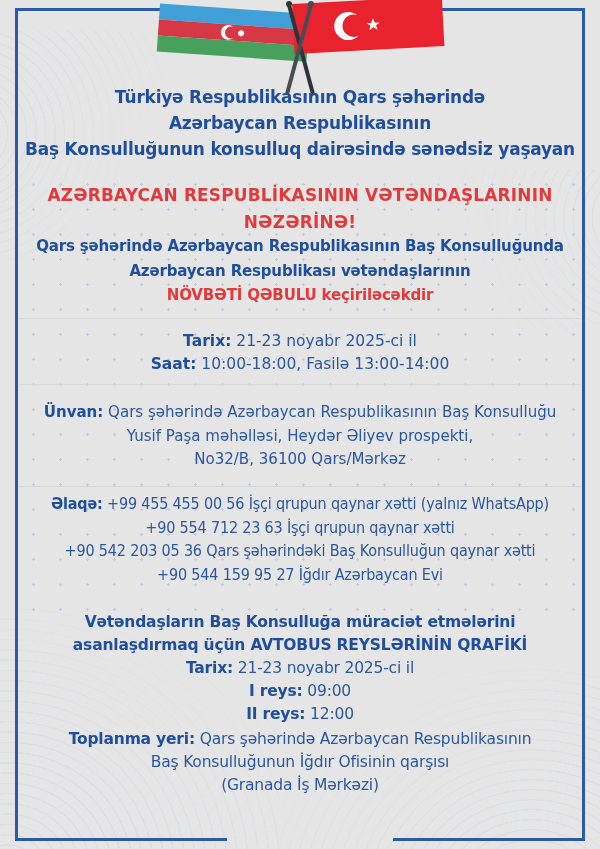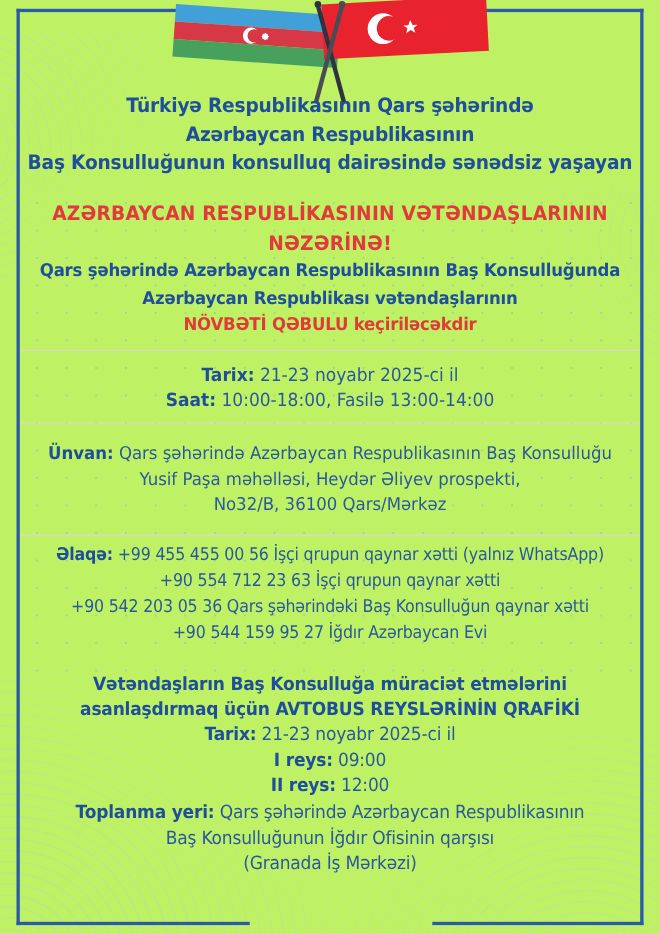--- a/index.html
+++ b/index.html
@@ -1,19 +1,19 @@
 <!DOCTYPE html>
 <html><head>
 <meta charset="utf-8">
 <style>
   html,body{margin:0;padding:0;background:#ffffff;}
   .poster{
     position:relative;
     width:600px;height:849px;
-    background:#bef264;
+    background:#e5e5e5;
     overflow:hidden;
     font-family:"DejaVu Sans","Liberation Sans",sans-serif;
   }
   
   .dots{
     position:absolute;left:20px;right:20px;top:172px;height:460px;
     background-image:radial-gradient(circle,rgba(148,170,205,.45) 1.2px,transparent 1.4px);
     background-size:27px 25px;
     pointer-events:none;
   }

